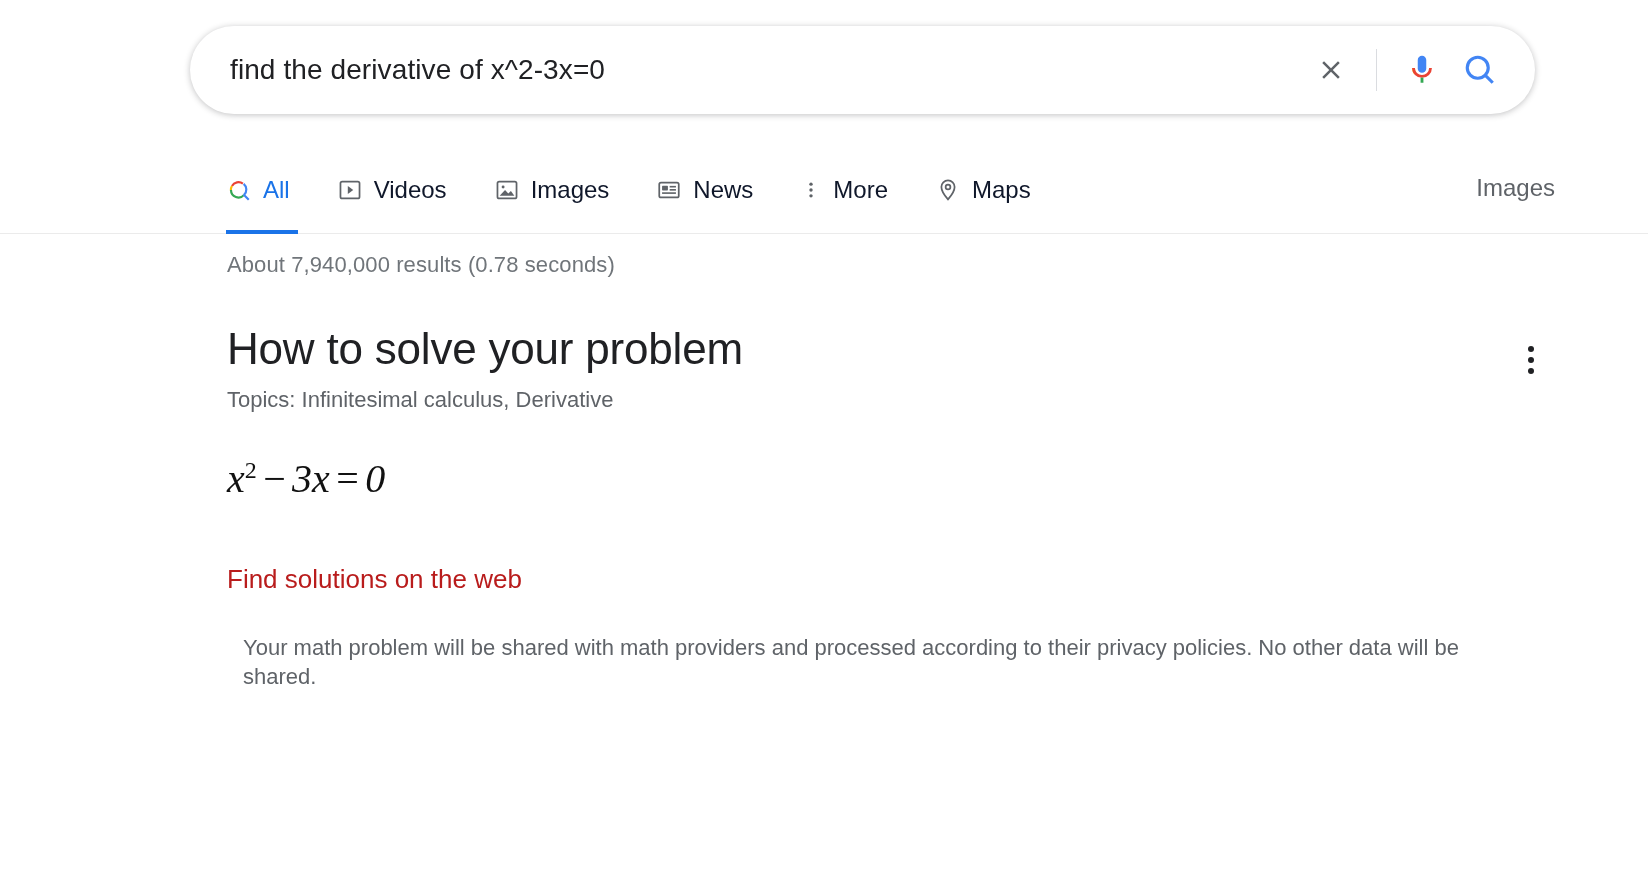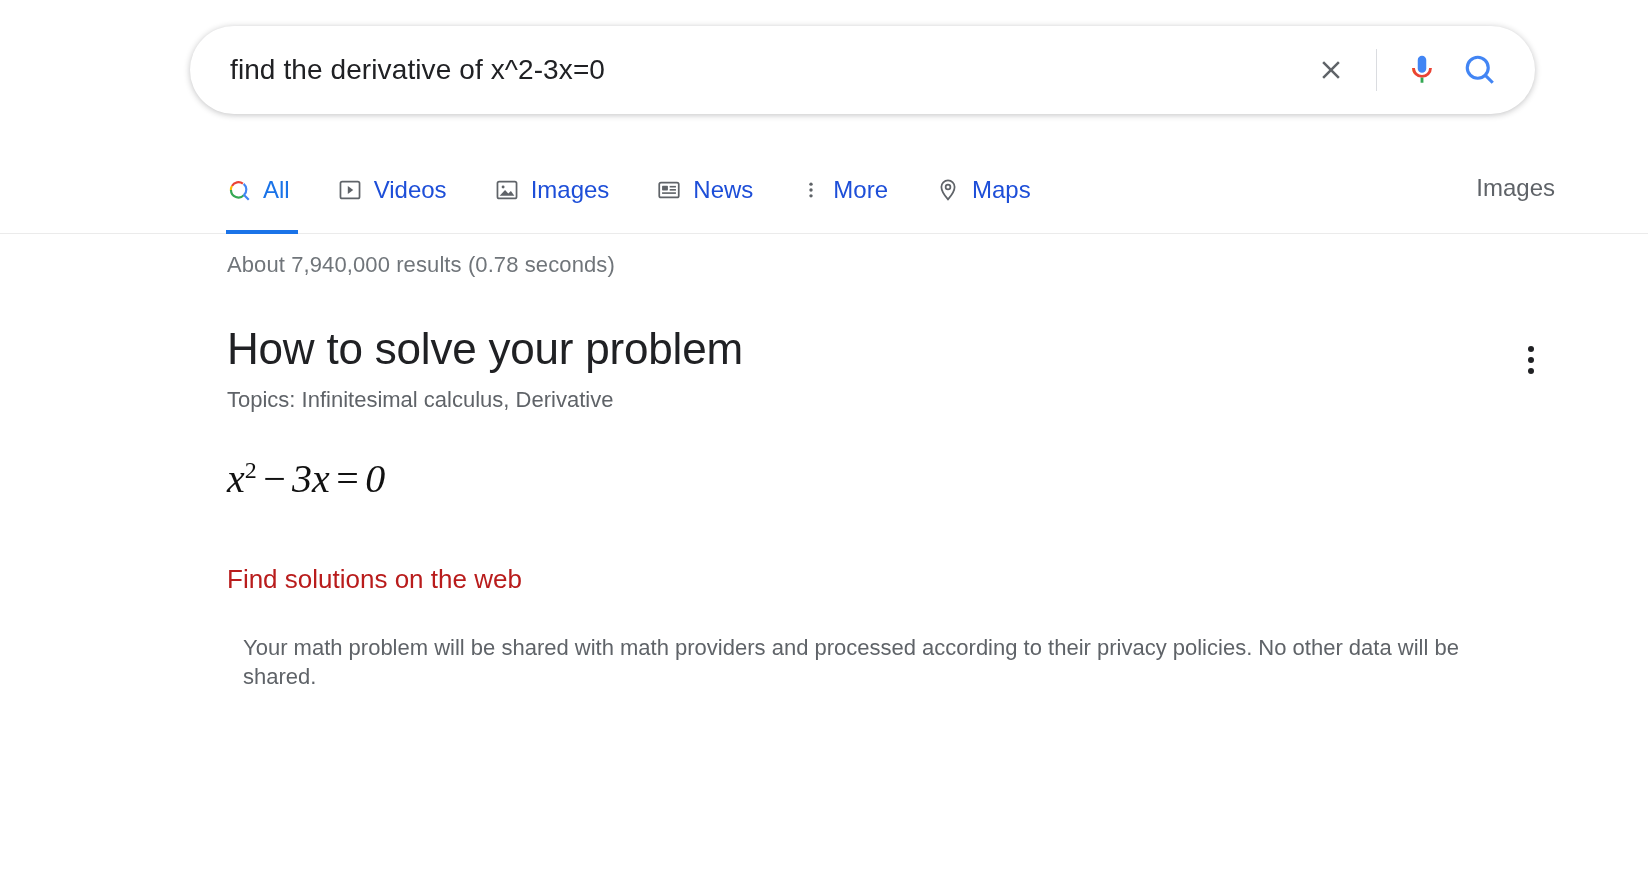--- a/index.html
+++ b/index.html
@@ -51,21 +51,21 @@
   .nav-inner {
     position: absolute; left: 226px; top: 0;
     display: flex; align-items: flex-start; gap: 0;
   }
   .nav-item {
     display: flex; align-items: center; gap: 11px;
     height: 60px;
     padding: 0 25px 0 0;
     margin-right: 22px;
     font-size: 24px;
-    color: #1d4ed8;
+    color: #0f172a;
     cursor: pointer;
     position: relative;
     white-space: nowrap;
   }
   .nav-item:first-child { padding-left: 0; }
   .nav-item.active { color: #1a73e8; }
   .nav-underline {
     position: absolute;
     left: 226px; top: 70px;
     width: 72px; height: 4px;

